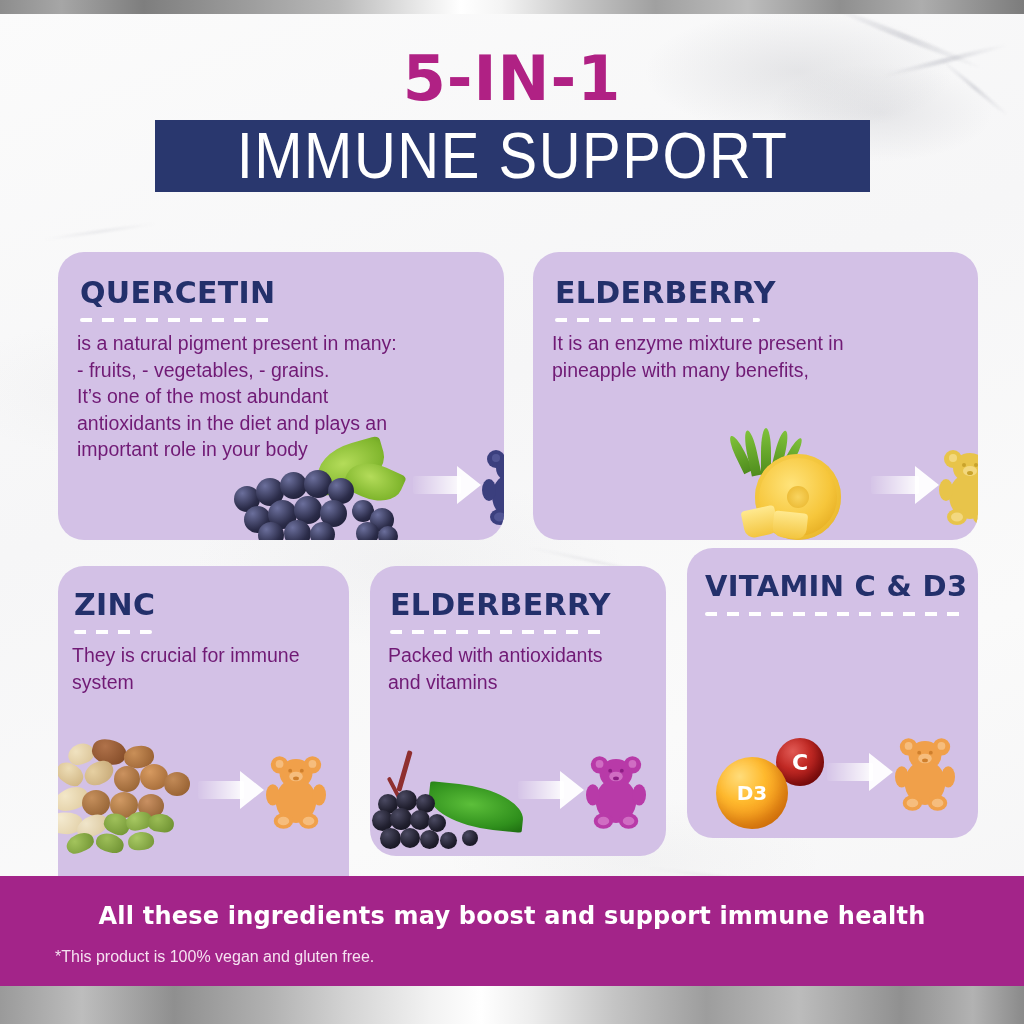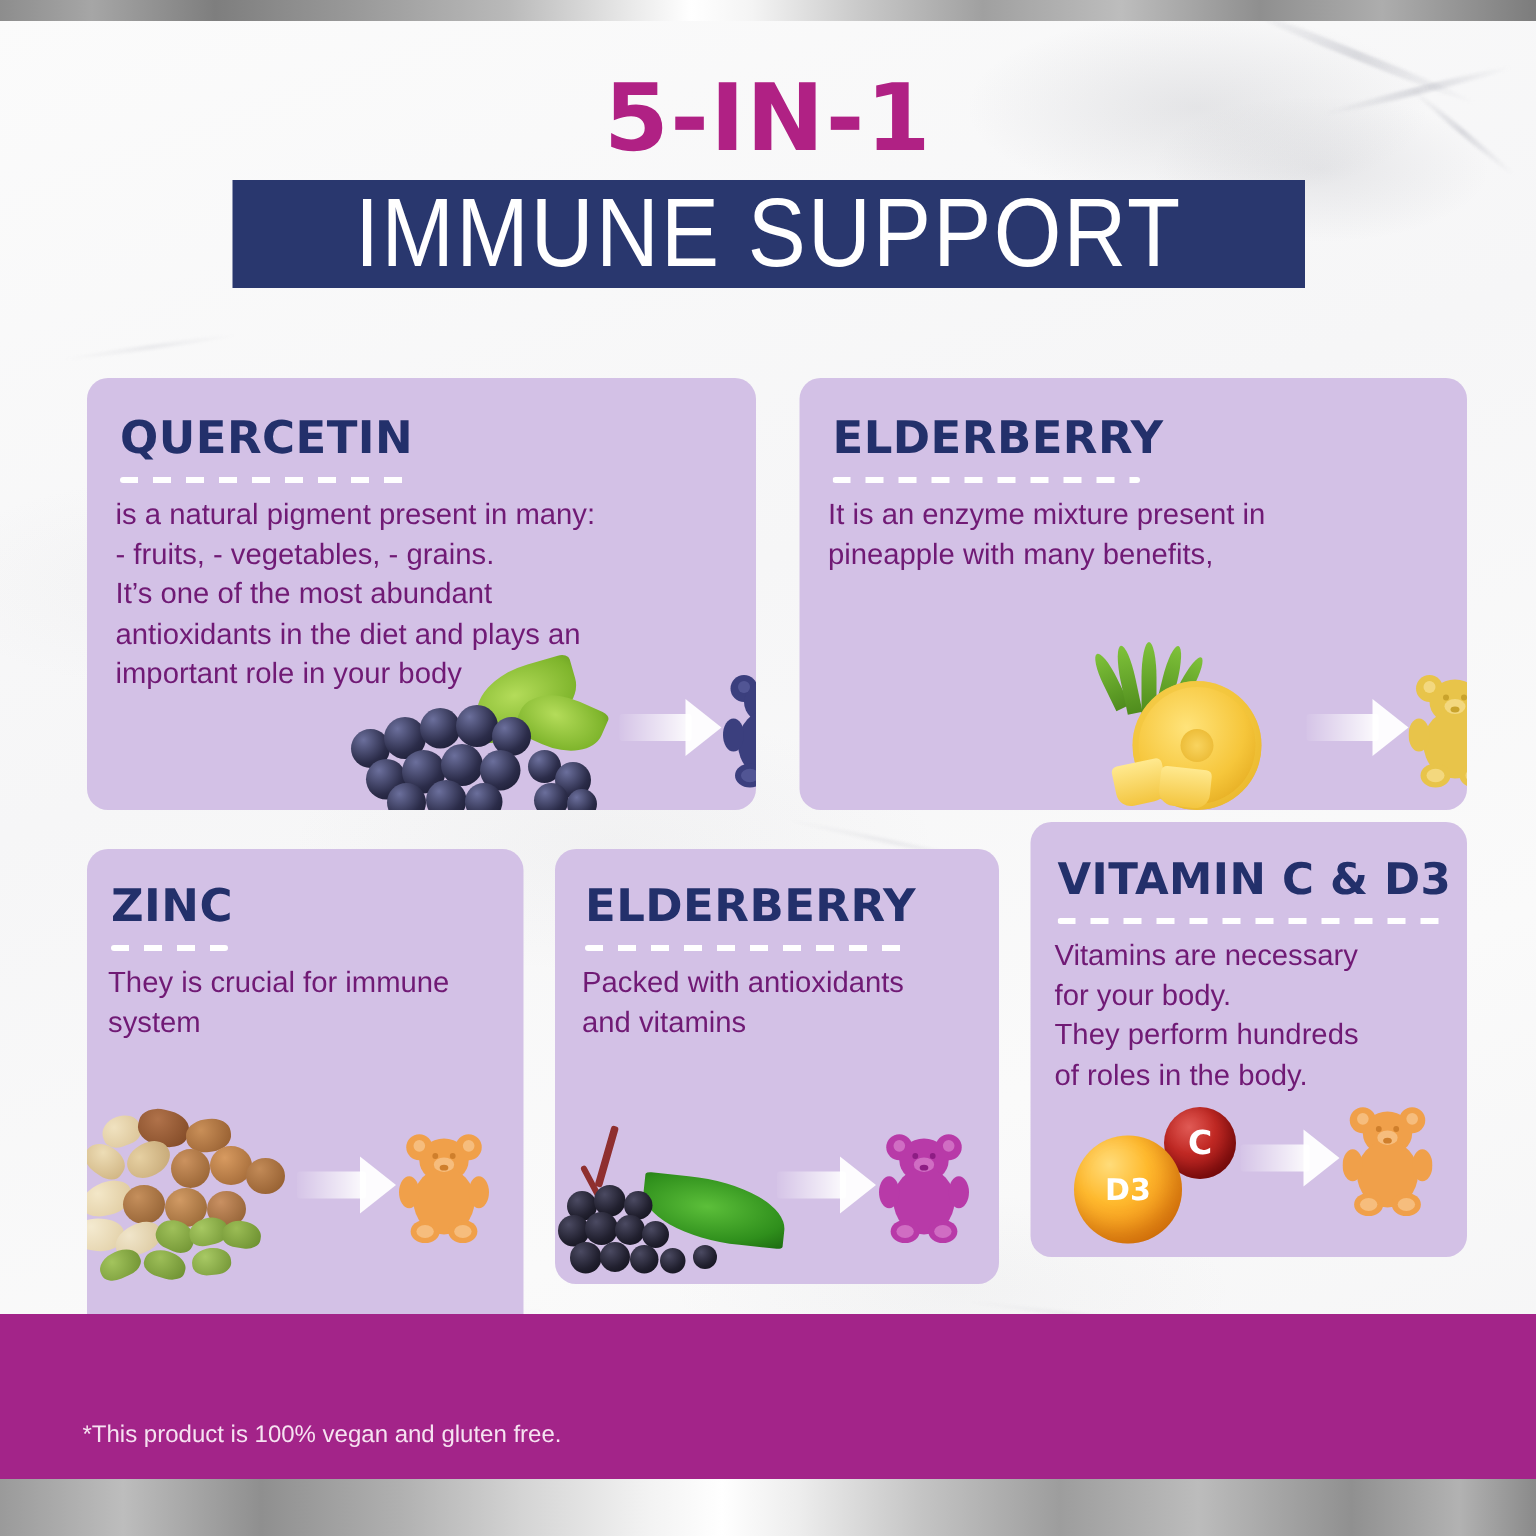--- a/index.html
+++ b/index.html
@@ -68,21 +68,21 @@
     color:#ffffff; font-size:58px; font-weight:400;
     letter-spacing:1.5px; line-height:1;
     font-family:"Liberation Sans", sans-serif;
     transform:scaleY(1.12);
   }
 
   
   .card {
     position:absolute;
     background:#d3c1e6;
-    border-radius:14px;
+    border-radius:26px;
     overflow:hidden;
   }
   .card-head {
     color:#23306b;
     font-weight:bold;
     font-family:"DejaVu Sans", sans-serif;
     letter-spacing:.3px;
     line-height:1;
   }
   .dash {
@@ -432,24 +432,20 @@
             <circle cx="37" cy="19" r="2"></circle>
           <ellipse cx="31" cy="27" rx="3" ry="2"></ellipse>
         </g>
       </svg>
     </div>
   </div>
 
   <div class="card" style="left:687px;top:548px;width:291px;height:290px;">
     <div class="card-head" style="position:absolute;left:18px;top:24px;font-size:29px;">VITAMIN C &amp; D3</div>
     <div class="dash" style="position:absolute;left:18px;top:64px;width:257px;"></div>
-    <div class="card-body" style="position:absolute;left:16px;top:76px;width:270px;">Vitamins are necessary
-for your body.
-They perform hundreds
-of roles in the body.</div>
 
     <div class="sphere sphere-c" style="left:89px;top:190px;width:48px;height:48px;font-size:22px;">
       <span>C</span>
     </div>
     <div class="sphere sphere-d3" style="left:29px;top:209px;width:72px;height:72px;font-size:20px;">
       <span>D3</span>
     </div>
 
     <div class="arrow" style="left:140px;top:206px;width:66px;height:36px;">
       <div class="shaft" style="width:46px;"></div>
@@ -478,18 +474,19 @@
         <g fill="#cf7f2c">
           <circle cx="25" cy="19" r="2"></circle>
             <circle cx="37" cy="19" r="2"></circle>
           <ellipse cx="31" cy="27" rx="3" ry="2"></ellipse>
         </g>
       </svg>
     </div>
   </div>
 
   <div class="banner">
+    <div class="banner-title">All these ingredients may boost and support immune health</div>
     <div class="banner-sub">*This product is 100% vegan and gluten free.</div>
   </div>
 
   <div class="metal metal-bottom"></div>
 
 </div>
 
 </body></html>

